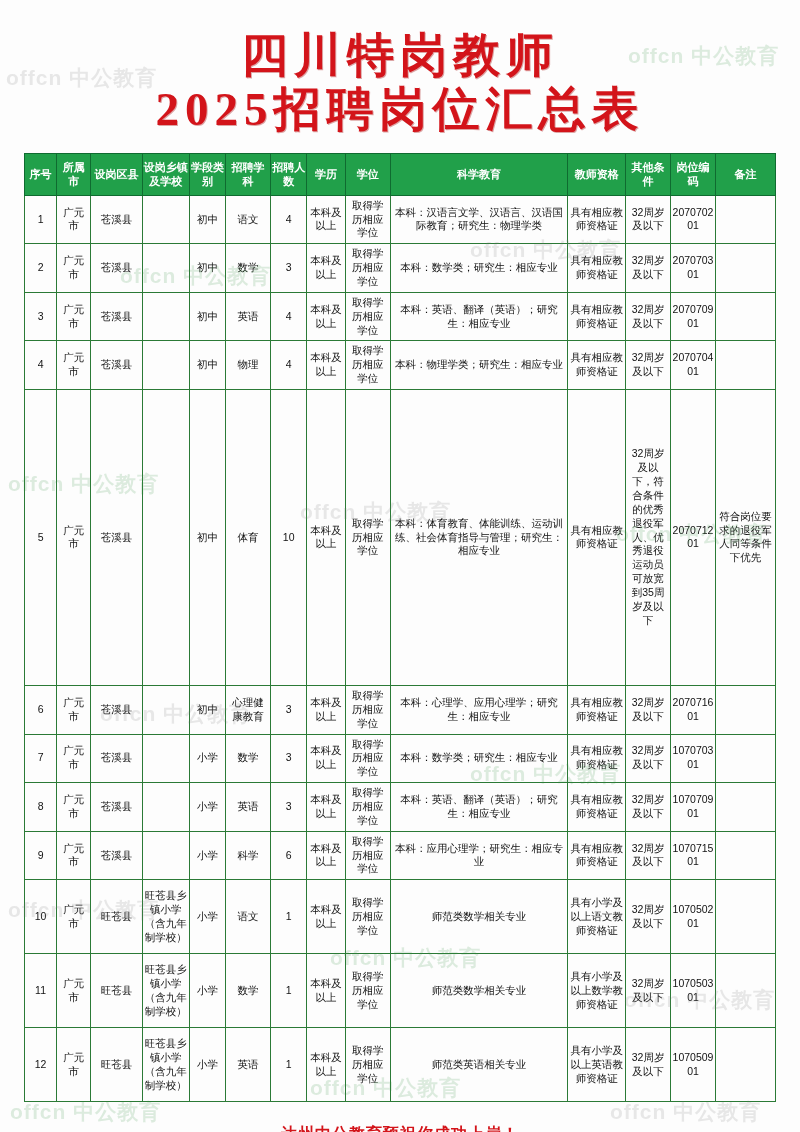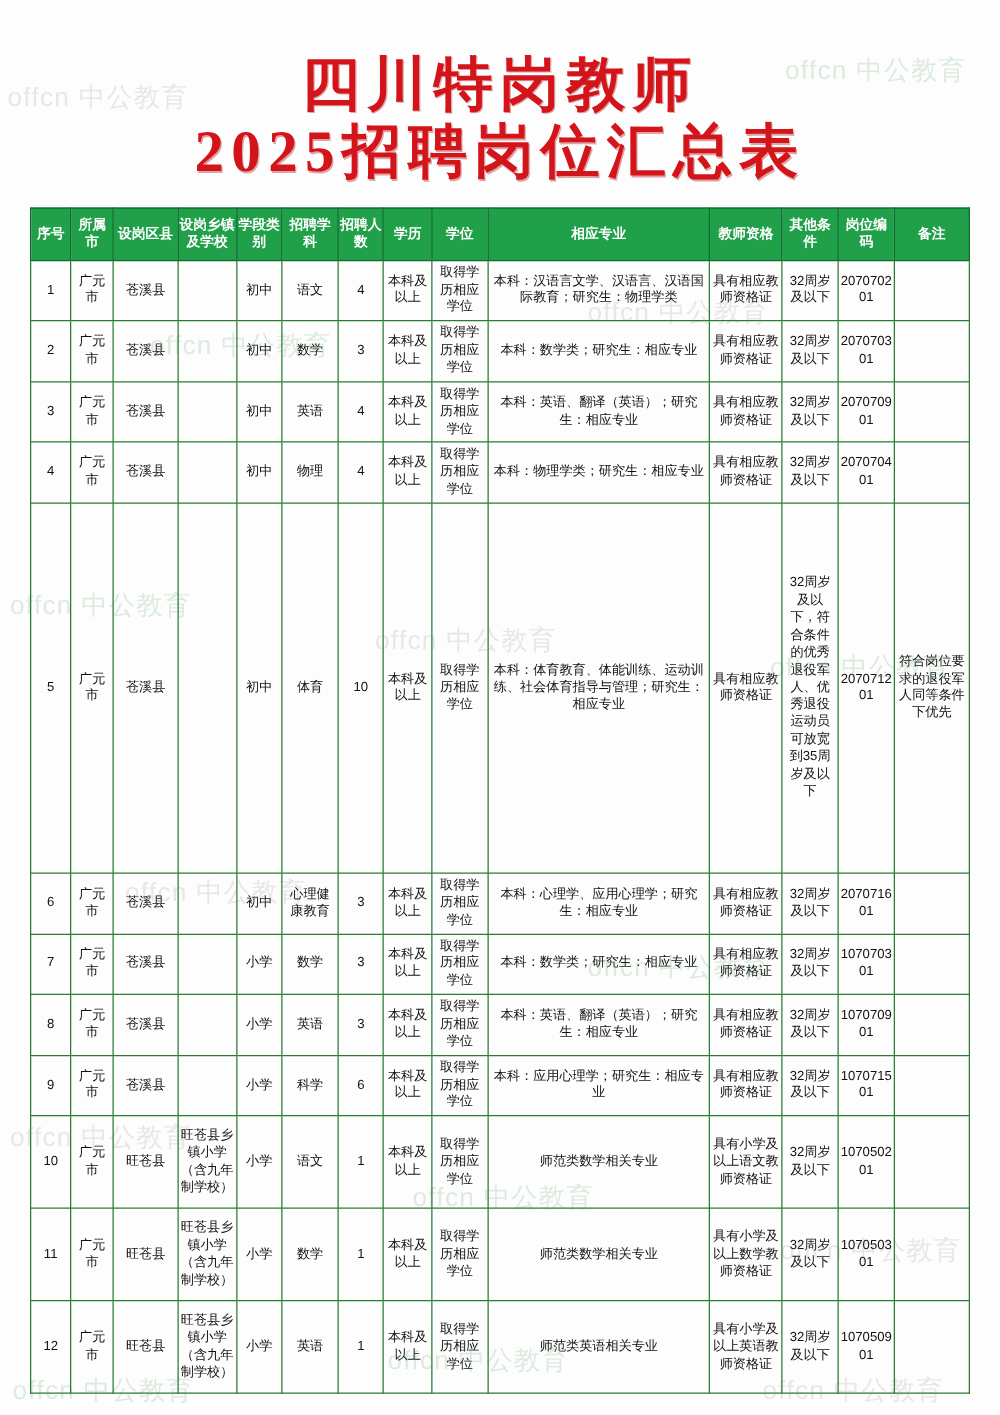--- a/index.html
+++ b/index.html
@@ -14,31 +14,31 @@
     width: 800px;
     min-height: 1132px;
     background: #fdfdfd;
     overflow: hidden;
   }
   
   .wm {
     position: absolute;
     color: rgba(120,120,120,0.16);
     font-size: 21px;
-    font-weight: normal;
+    font-weight: bold;
     white-space: nowrap;
     pointer-events: none;
     font-family: "Liberation Sans", sans-serif;
     letter-spacing: 1px;
   }
   .wm-green { color: rgba(60,150,70,0.17); }
 
   
   .title-wrap {
-    padding-top: 44px;
+    padding-top: 31px;
     text-align: center;
   }
   .title-line {
     color: #d3141a;
     font-weight: bold;
     font-family: "Liberation Serif", serif;
     letter-spacing: 6px;
     line-height: 1.06;
     text-shadow: 1px 1px 0 rgba(160,0,0,0.35);
   }
@@ -140,21 +140,21 @@
         <tr>
           <th>序号</th>
           <th>所属市</th>
           <th>设岗区县</th>
           <th>设岗乡镇及学校</th>
           <th>学段类别</th>
           <th>招聘学科</th>
           <th>招聘人数</th>
           <th>学历</th>
           <th>学位</th>
-          <th>相应专业</th>
+          <th>科学教育</th>
           <th>教师资格</th>
           <th>其他条件</th>
           <th>岗位编码</th>
           <th>备注</th>
         </tr>
       </thead>
       <tbody>
         <tr>
           <td>1</td>
           <td>广元市</td>

